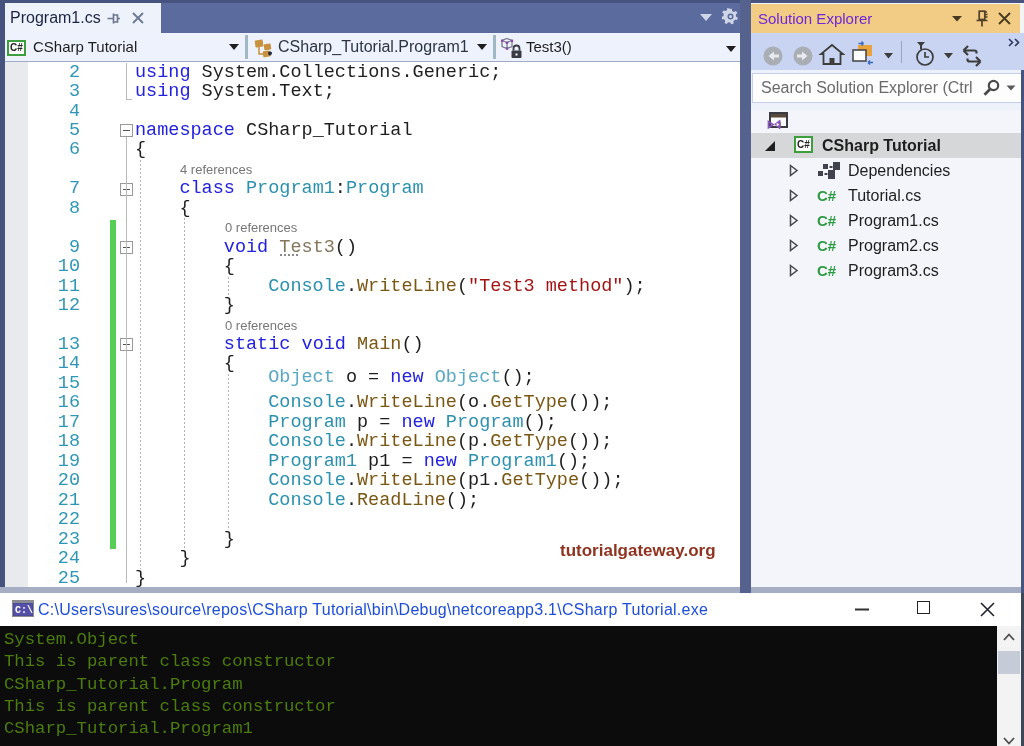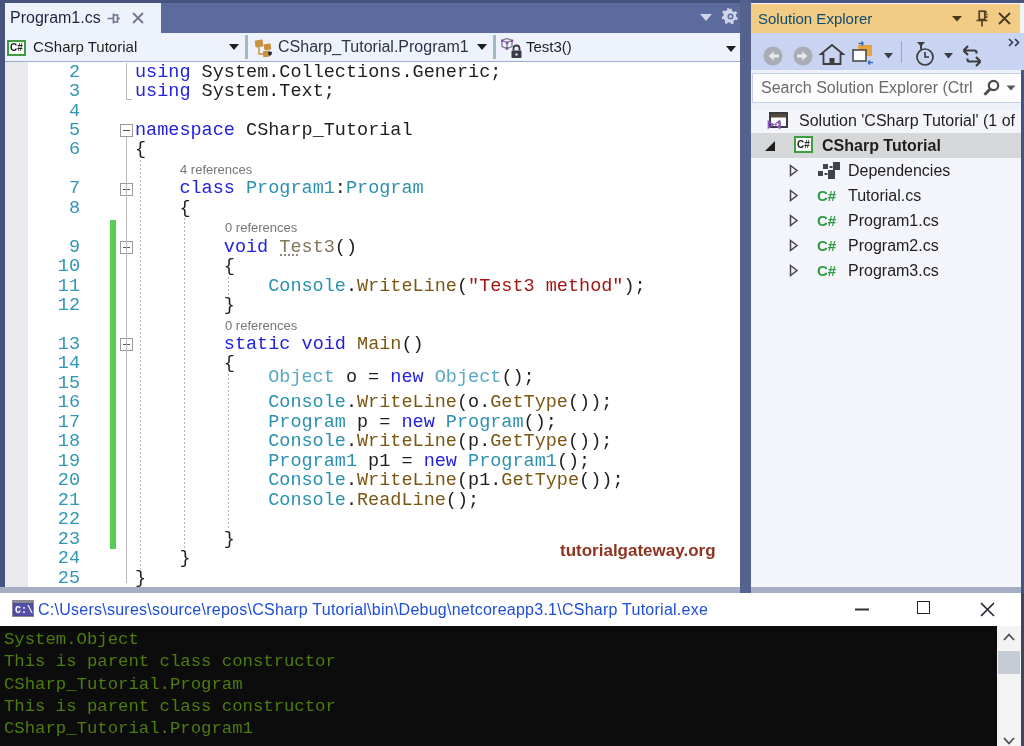--- a/index.html
+++ b/index.html
@@ -36,21 +36,21 @@
 .vline{position:absolute;left:126px;width:1px;background:#b9b9b9;}
 .tick{position:absolute;left:126px;width:6px;height:1px;background:#b9b9b9;}
 .ig{position:absolute;width:1px;background-image:linear-gradient(#b2b2b2 50%, rgba(255,255,255,0) 0%);background-size:1px 4px;}
 #wmark{left:560px;top:541px;color:#8e3420;font-weight:bold;font-size:17px;font-family:"Liberation Sans",sans-serif;}
 
 #vsplit{left:740px;top:0;width:11px;height:593px;background:#55628d;}
 #hstrip{left:0;top:587px;width:740px;height:6px;background:#a6aec3;z-index:6;}
 #hstrip2{left:751px;top:587px;width:273px;height:6px;background:#a6aec3;z-index:6;}
 
 #sepanel{left:751px;top:3px;width:273px;height:590px;background:#f3f5fb;}
-#setitle{left:0px;top:1px;width:273px;height:29px;background:#f2cb84;color:#0c4a6e;font-size:15px;line-height:29px;padding-left:7px;box-sizing:border-box;}
+#setitle{left:0px;top:1px;width:273px;height:29px;background:#f2cb84;color:#6d28d9;font-size:15px;line-height:29px;padding-left:7px;box-sizing:border-box;}
 #setoolbar{left:0px;top:30px;width:273px;height:37px;background:#c8d4f1;}
 #sesearchrow{left:0px;top:67px;width:273px;height:40px;background:#edf1fa;}
 #sesearch{position:absolute;left:1px;top:3px;width:271px;height:30px;background:#fdfdfe;border:1px solid #c6d0e8;box-sizing:border-box;color:#6a6a6a;font-size:16px;line-height:28px;padding-left:8px;}
 .trow{position:absolute;left:0;width:273px;height:25px;line-height:25px;font-size:16px;color:#1e1e1e;white-space:nowrap;overflow:hidden;}
 
 
 #console{left:0;top:593px;width:1024px;height:153px;background:#0c0c0c;}
 #ctitle{left:0;top:0;width:1024px;height:33px;background:#ffffff;color:#111;font-size:15px;}
 #cbody{position:absolute;left:0;top:33px;width:1024px;height:120px;background:#0c0c0c;color:#4d7c0f;font-family:"Liberation Mono",monospace;font-size:17.3px;}
 .cline{position:absolute;left:4px;height:22.25px;line-height:22.25px;white-space:pre;}
@@ -242,21 +242,20 @@
 </div>
 <div class="abs" id="setree" style="left:0;top:105px;width:273px;height:485px;">
 <div class="trow" style="top:0px;">
  <svg style="position:absolute;left:16px;top:3px;" width="24" height="22" viewBox="0 0 24 22">
           <rect x="3" y="2" width="17" height="14" fill="#fdfdfd" stroke="#3b3b42" stroke-width="2"></rect>
           <rect x="4" y="3" width="15" height="3.5" fill="#574a3a"></rect>
           <path d="M7.2 13.2 L13 8.6 C14.3 11.6 14.3 15.6 13 18.6 Z" fill="#8656b8"></path>
           <path d="M1.5 10.6 L6.2 13.6 L1.5 16.6 Z" fill="none" stroke="#8656b8" stroke-width="1.7"></path>
           <path d="M12.4 13.6 L9.6 11.7 L9.6 15.5 Z" fill="#fdfdfd"></path>
         </svg>
- <span style="position:absolute;left:48px;">Solution 'CSharp Tutorial' (1 of</span>
 </div>
 <div class="trow" style="top:25px;background:#d6d7d9;font-weight:bold;">
  <svg style="position:absolute;left:13px;top:7px;" width="12" height="12" viewBox="0 0 12 12">
           <path d="M11 1 L11 11 L1 11 Z" fill="#1e1e1e"></path>
         </svg>
  <span style="position:absolute;left:43px;top:3px;width:19px;height:17px;border:2px solid #3c9e3c;background:#fff;box-sizing:border-box;color:#222;font-size:10px;font-weight:bold;line-height:13px;text-align:center;">C#</span>
  <span style="position:absolute;left:71px;">CSharp Tutorial</span>
 </div>
 <div class="trow" style="top:50px;">
  <svg style="position:absolute;left:38px;top:6px;" width="10" height="13" viewBox="0 0 10 13">

